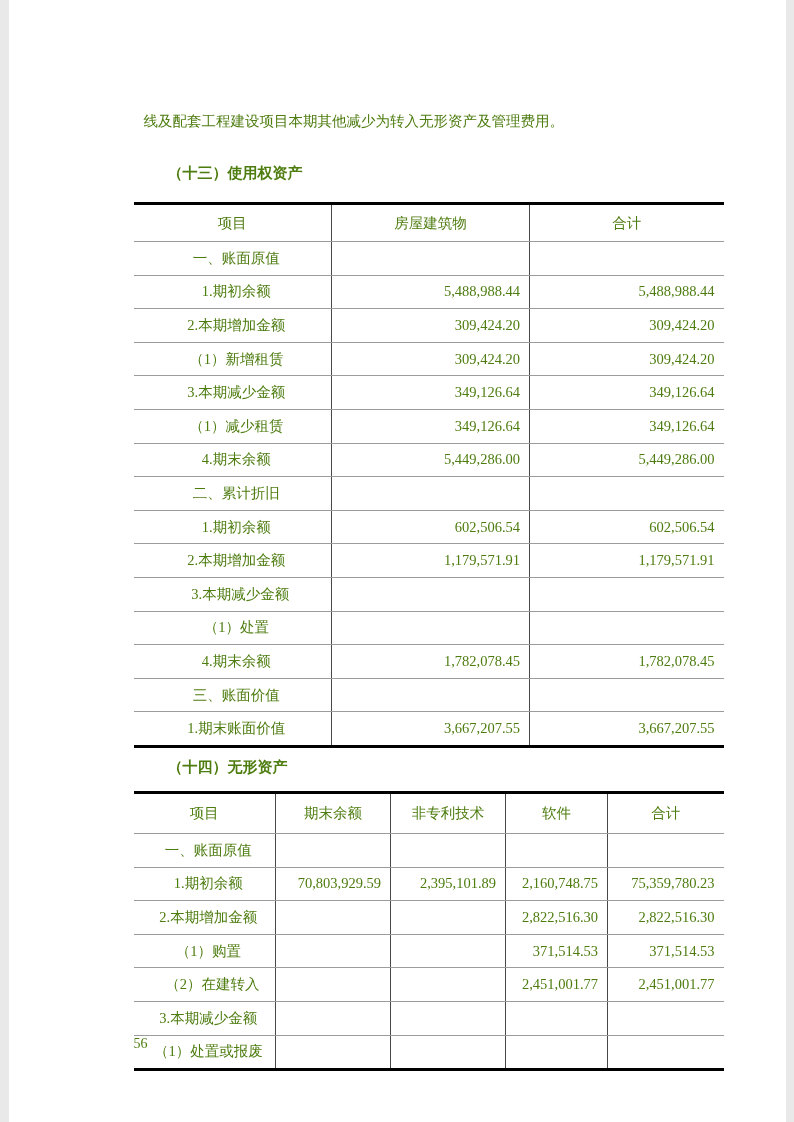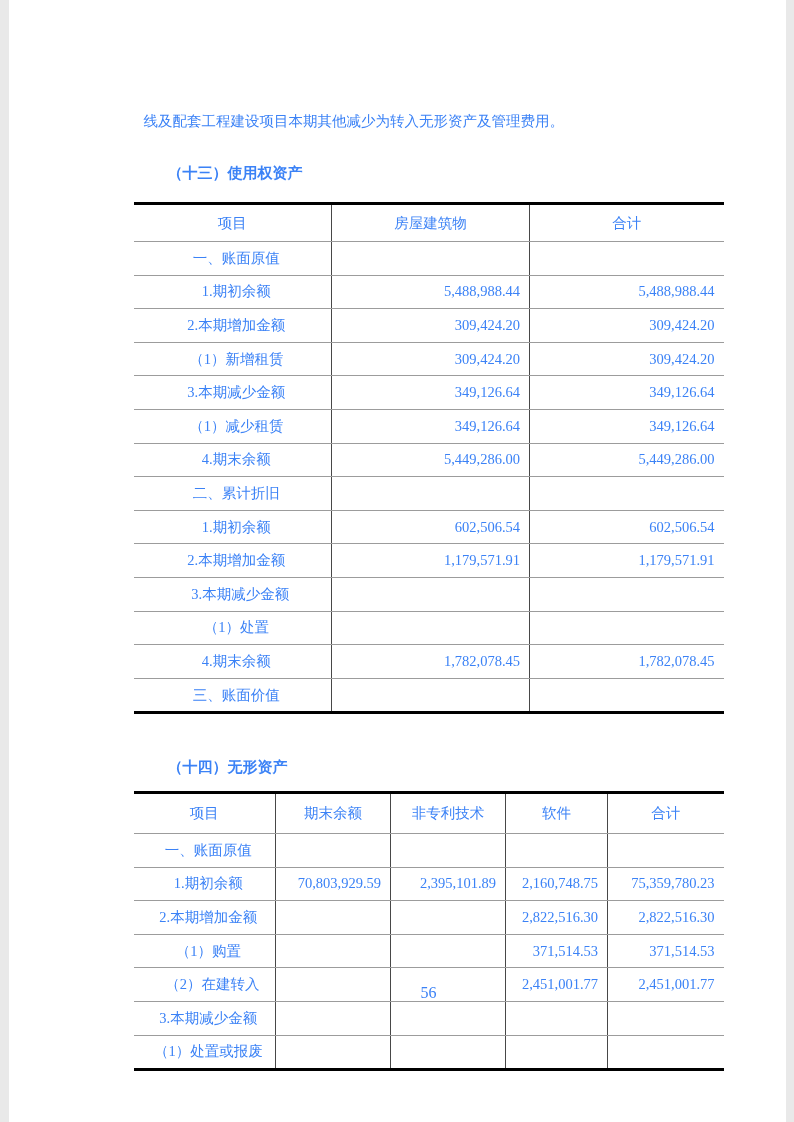--- a/index.html
+++ b/index.html
@@ -7,21 +7,21 @@
     padding: 0;
     background: #e9e9e9;
   }
   .page {
     position: relative;
     width: 777px;
     height: 1122px;
     margin: 0 auto;
     background: #ffffff;
     font-family: "Liberation Serif", "DejaVu Serif", serif;
-    color: #3b82f6;
+    color: #4d7c0f;
     overflow: hidden;
   }
   .intro {
     position: absolute;
     left: 135px;
     top: 96px;
     width: 560px;
     font-size: 14.5px;
     line-height: 20px;
   }
@@ -67,24 +67,23 @@
   .doc-table td + td,
   .doc-table th + th {
     border-left: 1px solid #484848;
   }
   .lbl { text-align: center; padding-left: 9px; }
   .lbl.ind { padding-left: 17px; }
   .num { text-align: right; padding-right: 9px; }
   .page-number {
     position: absolute;
     left: 125px;
-    top: 984px;
+    top: 1036px;
     width: 590px;
-    text-align: center;
-    font-size: 16px;
+    font-size: 14px;
   }
 </style>
 </head>
 <body>
 
 <div class="page">
 
   <p class="intro">线及配套工程建设项目本期其他减少为转入无形资产及管理费用。</p>
 
   <div class="sec-heading" id="h13">（十三）使用权资产</div>
@@ -163,20 +162,25 @@
     </tr>
     <tr>
       <td class="lbl">4.期末余额</td>
       <td class="num">1,782,078.45</td>
       <td class="num">1,782,078.45</td>
     </tr>
     <tr>
       <td class="lbl">三、账面价值</td>
       <td class="num"></td>
       <td class="num"></td>
+    </tr>
+    <tr>
+      <td class="lbl">1.期末账面价值</td>
+      <td class="num">3,667,207.55</td>
+      <td class="num">3,667,207.55</td>
     </tr>
   </tbody>
     </table>
 
   <div class="sec-heading" id="h14">（十四）无形资产</div>
 
   <table class="doc-table" id="table14">
     <colgroup>
       <col style="width:142px">
         <col style="width:115px">

